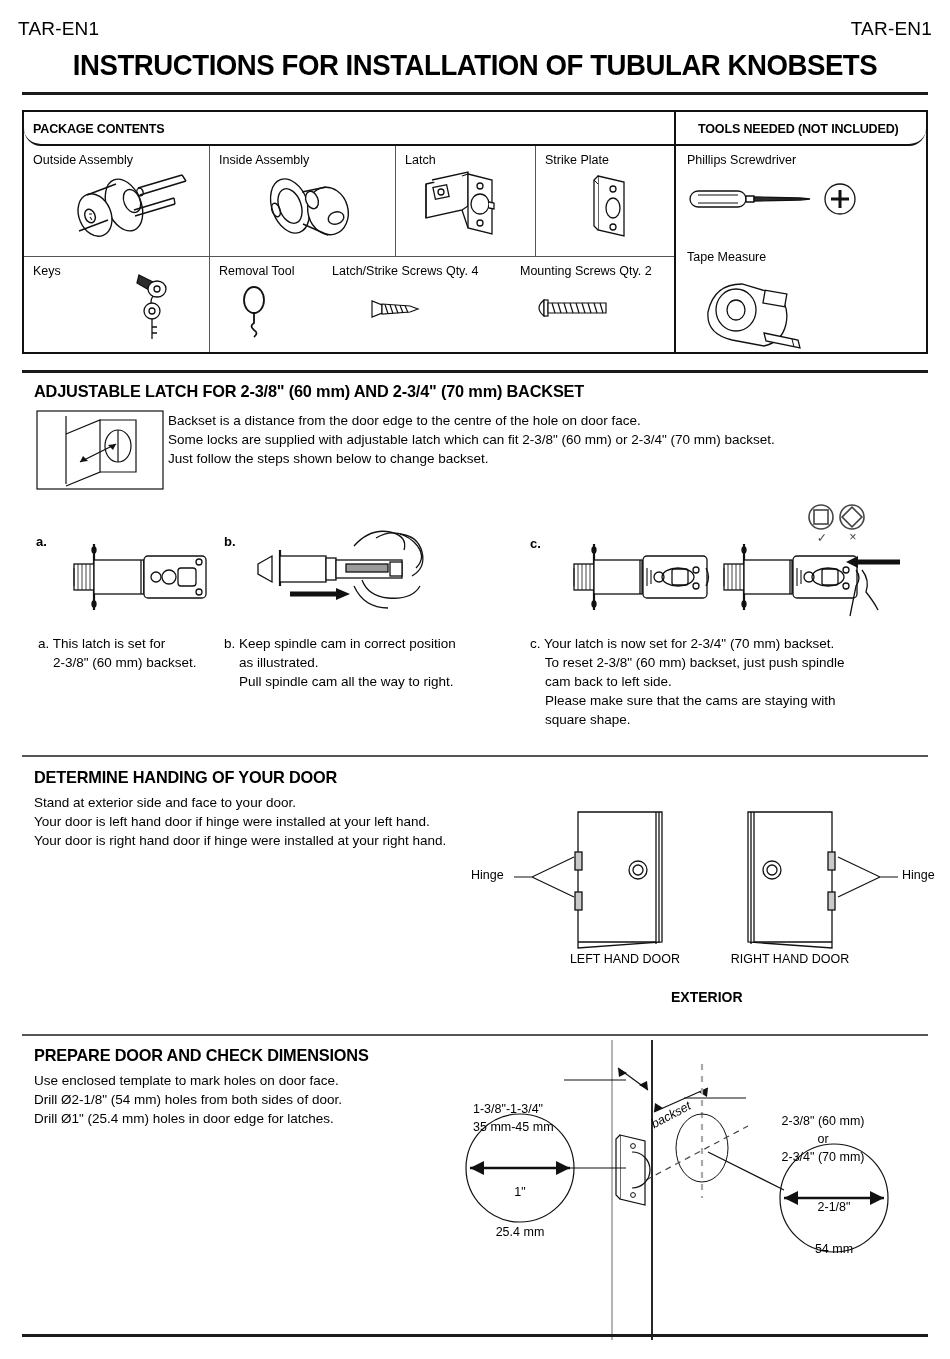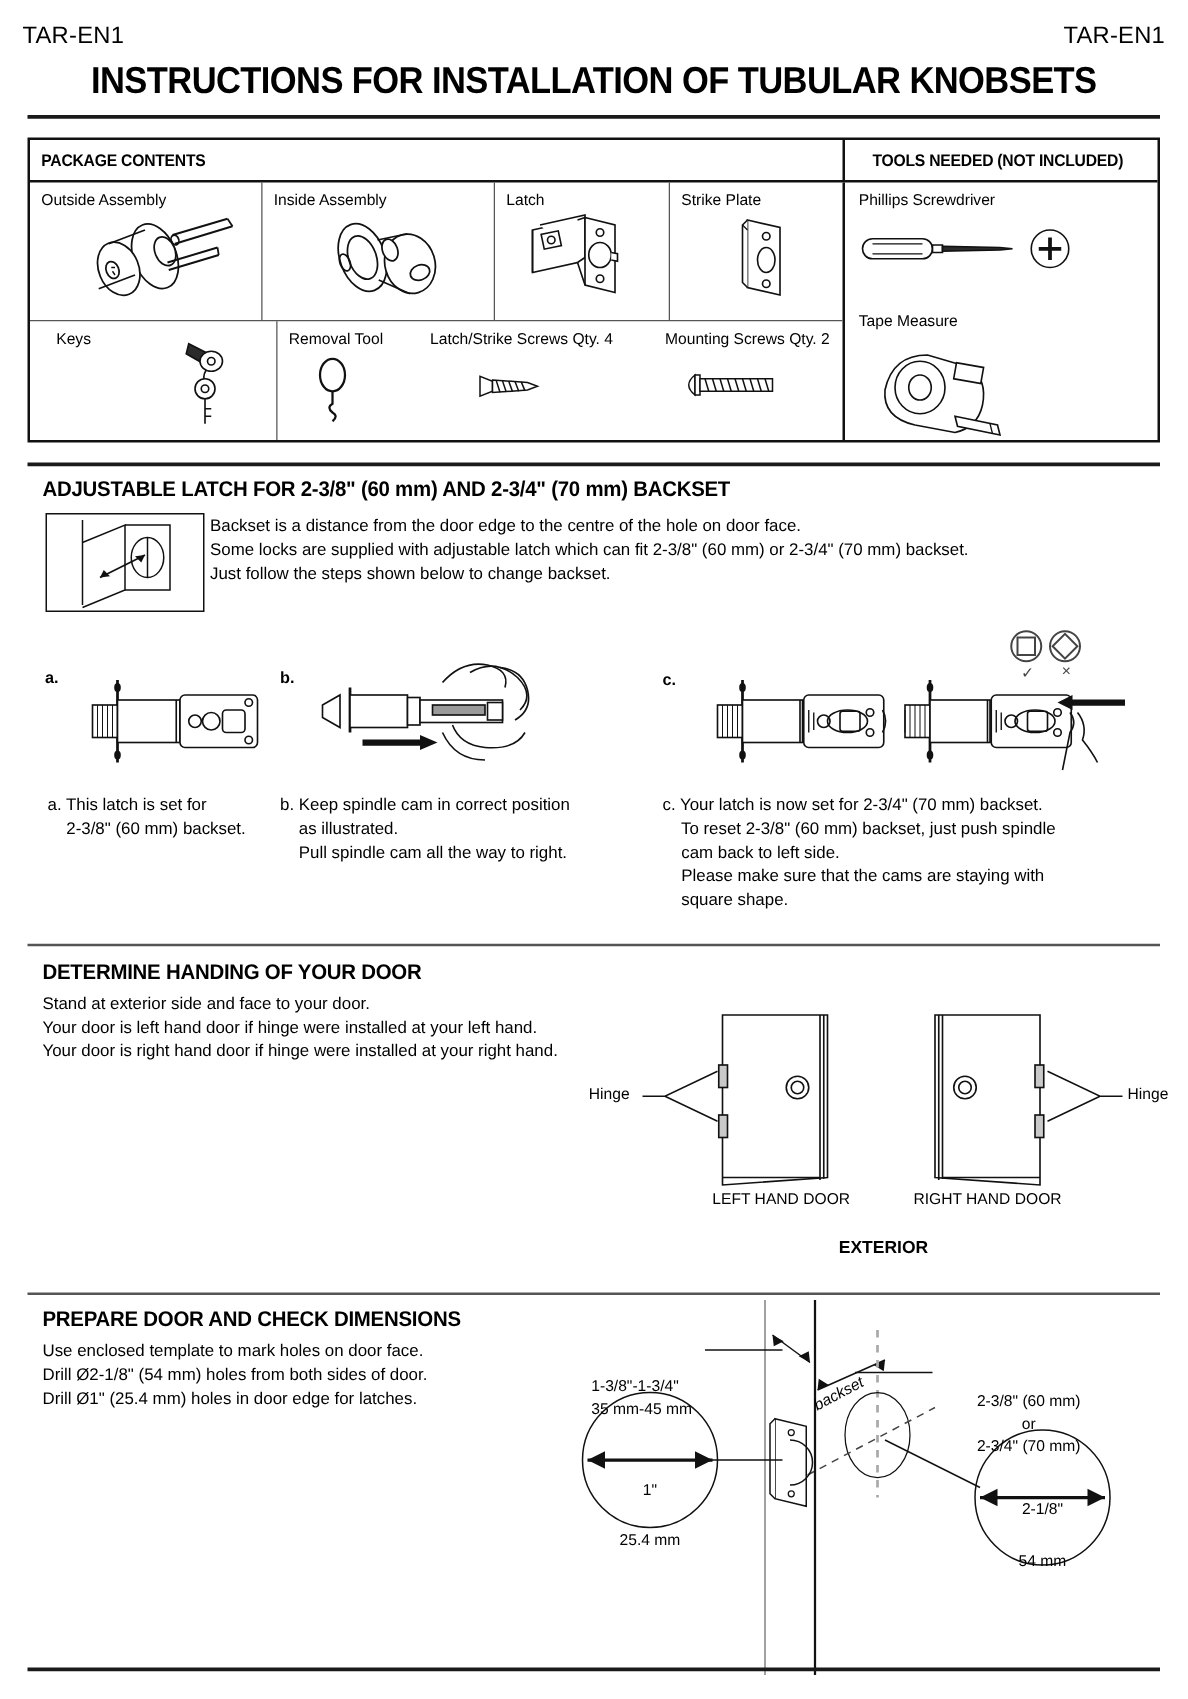--- a/index.html
+++ b/index.html
@@ -21,21 +21,21 @@
     font-size:30px;font-weight:bold;letter-spacing:-.5px;
     transform:scaleX(.92);transform-origin:center top;white-space:nowrap;
   }
   .rule{position:absolute;background:#1a1a1a;}
   .rule.thick{height:3px;}
   .rule.thin{height:2px;}
 
   
   .tbl{position:absolute;left:22px;top:110px;width:906px;border:2px solid #111;
        box-sizing:border-box;}
-  .tbl .hdr{display:flex;border-bottom:2px solid #111;height:32px;}
+  .tbl .hdr{display:flex;border-bottom:2px solid #111;height:32px;border-radius:17px;}
   .tbl .hdr .h1{flex:0 0 652px;border-right:2px solid #111;
        display:flex;align-items:center;padding-left:9px;box-sizing:border-box;}
   .tbl .hdr .h2{flex:1;display:flex;align-items:center;padding-left:9px;box-sizing:border-box;justify-content:center;}
   .hdr-txt{font-size:13.5px;font-weight:bold;letter-spacing:-.2px;transform:scaleX(.93);
        transform-origin:left center;white-space:nowrap;}
 
   .tbl .body{display:flex;}
   .tbl .pkg{flex:0 0 652px;border-right:2px solid #111;box-sizing:border-box;}
   .tbl .tools{flex:1;box-sizing:border-box;position:relative;}
 
@@ -158,21 +158,21 @@
                   <circle cx="29" cy="19" r="3"></circle>
                   <circle cx="29" cy="57" r="3"></circle>
                 </g>
               </svg>
             </div>
           </div>
         </div>
 
         <div class="rowB">
 
-          <div class="cellA" style="flex:0 0 186px;margin-left:12px;">
+          <div class="cellA" style="flex:0 0 186px;">
             <div class="cellLab">Keys</div>
             <div class="art" style="left:105px;top:12px;">
               <svg width="50" height="75" viewBox="0 0 50 75">
                 <g fill="none" stroke="#111" stroke-width="1.3">
                   <path d="M10 6 L26 14 L22 22 L8 14 Z" fill="#2b2b2b"></path>
                   <ellipse cx="28" cy="20" rx="9" ry="8" fill="#fff"></ellipse>
                   <circle cx="28" cy="20" r="3"></circle>
                   <path d="M24 27 q-4 6 0 11"></path>
                   <ellipse cx="23" cy="42" rx="8" ry="8" fill="#fff"></ellipse>
                   <circle cx="23" cy="42" r="3"></circle>

